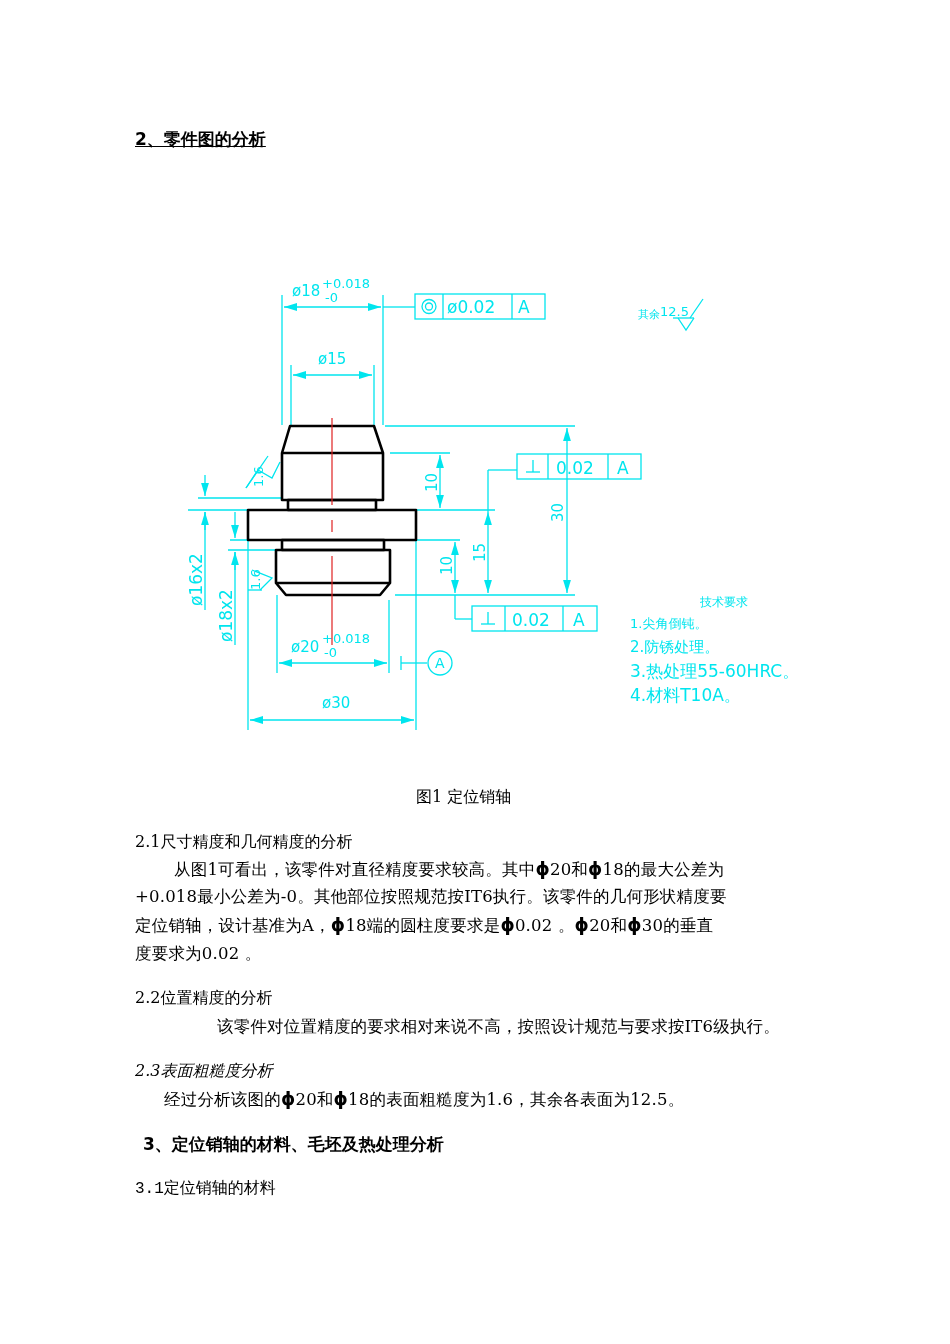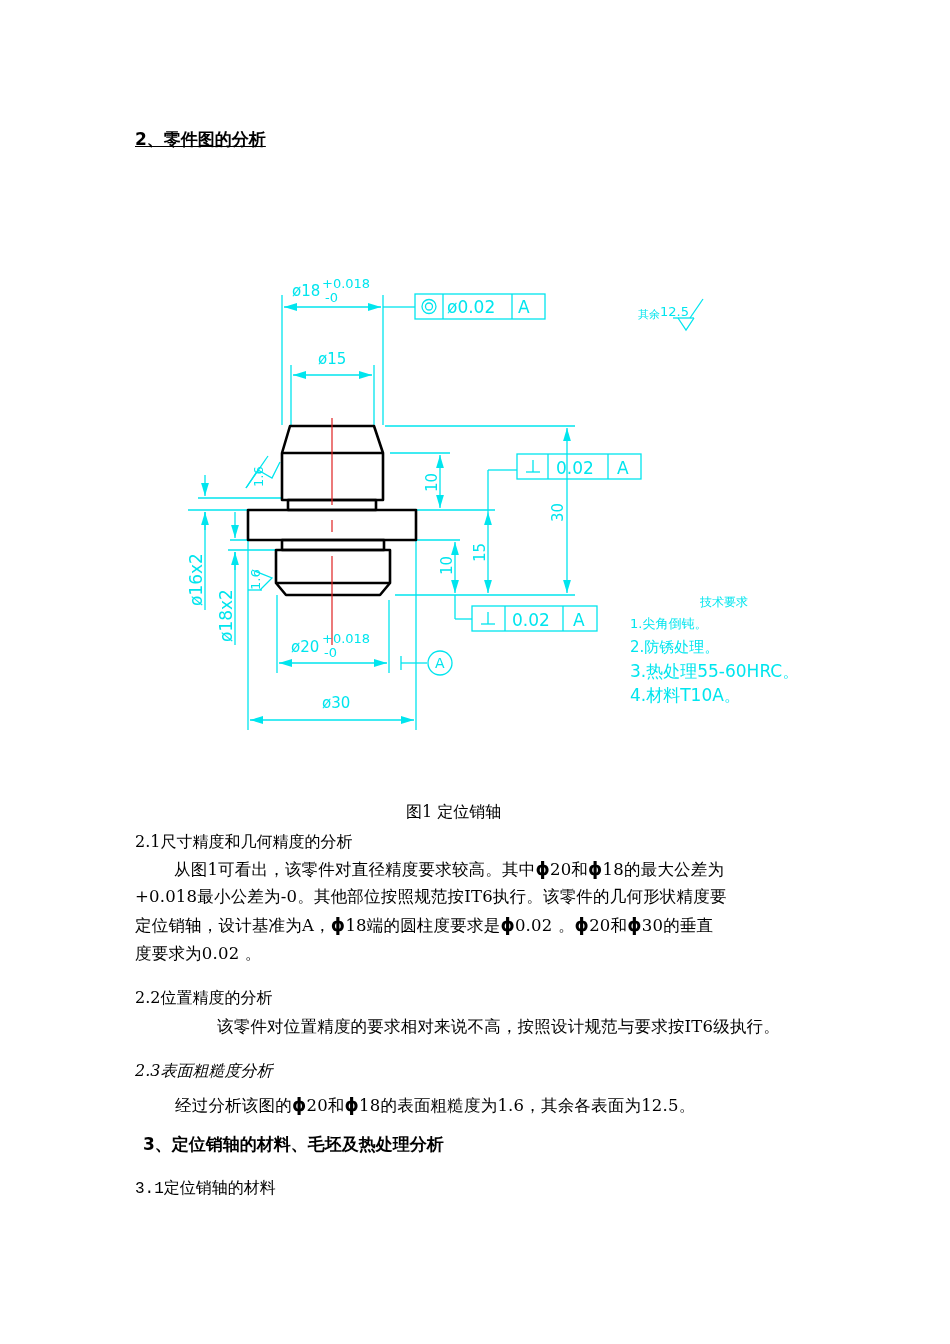--- a/index.html
+++ b/index.html
@@ -154,38 +154,38 @@
     <line x1="276" y1="583" x2="390" y2="583"></line>
   </g>
 
   <g stroke="#e02020" stroke-width="1.2">
     <line x1="332" y1="418" x2="332" y2="505"></line>
     <line x1="332" y1="520" x2="332" y2="532"></line>
     <line x1="332" y1="556" x2="332" y2="645"></line>
   </g>
 </svg>
 
-<div class="abs caption" style="left:406px; top:787px;margin-top:15px;">图1   定位销轴</div>
+<div class="abs caption" style="left:416px; top:787px;">图1   定位销轴</div>
 
 <div class="abs sub" style="left:135px; top:832px;">2.1尺寸精度和几何精度的分析</div>
 <div class="abs body-line" style="left:174px; top:858px;">
   <span>从图1可看出，该零件对直径精度要求较高。其中</span><span class="phi">ϕ</span><span>20和</span><span class="phi">ϕ</span><span>18的最大公差为</span>
 </div>
 <div class="abs body-line" style="left:135px; top:886px;">
   <span>+0.018最小公差为-0。其他部位按照规范按IT6执行。该零件的几何形状精度要</span>
 </div>
 <div class="abs body-line" style="left:135px; top:914px;">
   <span>定位销轴，设计基准为A，</span><span class="phi">ϕ</span><span>18端的圆柱度要求是</span><span class="phi">ϕ</span><span>0.02 。</span><span class="phi">ϕ</span><span>20和</span><span class="phi">ϕ</span><span>30的垂直</span>
 </div>
 <div class="abs body-line" style="left:135px; top:943px;">
   <span>度要求为0.02 。</span>
 </div>
 
 <div class="abs sub" style="left:135px; top:988px;">2.2位置精度的分析</div>
 <div class="abs body-line" style="left:173px; top:1016px;margin-left:44px;">该零件对位置精度的要求相对来说不高，按照设计规范与要求按IT6级执行。</div>
 
 <div class="abs sub" style="left:135px; top:1061px;font-style:italic;">2.3表面粗糙度分析</div>
-<div class="abs body-line" style="left:175px; top:1088px;margin-top:6px;">
+<div class="abs body-line" style="left:164px; top:1088px;">
   <span>经过分析该图的</span><span class="phi">ϕ</span><span>20和</span><span class="phi">ϕ</span><span>18的表面粗糙度为1.6，其余各表面为12.5。</span>
 </div>
 
 <div class="abs h-bold" style="left:143px; top:1133px;text-align:right;">3、定位销轴的材料、毛坯及热处理分析</div>
 <div class="abs sub" style="left:135px; top:1178px;font-family:Liberation Mono, monospace;">3.1定位销轴的材料</div>
 
 </body></html>

